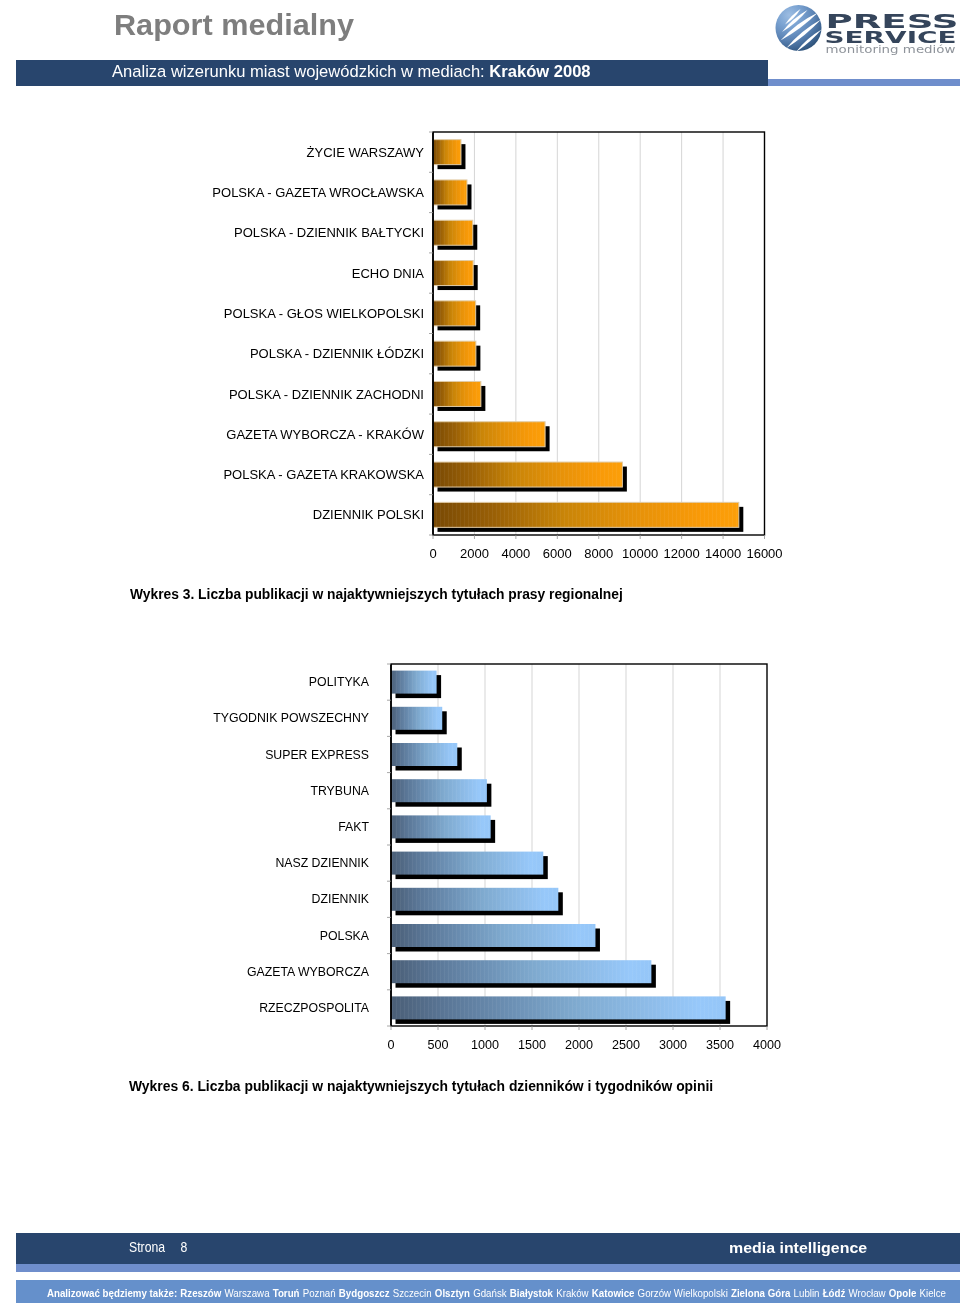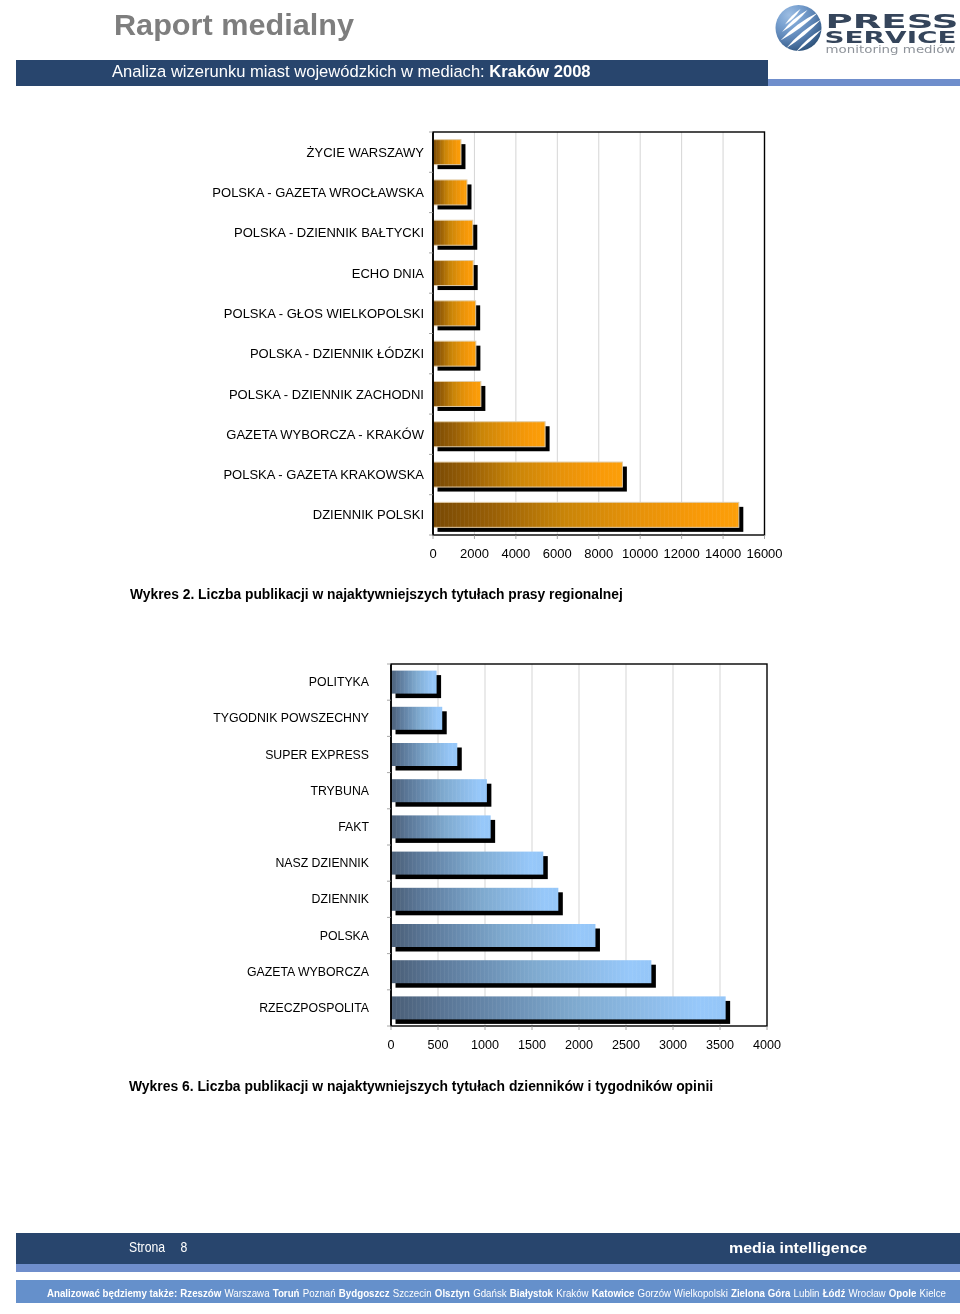--- a/index.html
+++ b/index.html
@@ -168,21 +168,21 @@
         <line x1="413" y1="252.89999999999998" x2="417" y2="252.89999999999998" stroke="#909090" stroke-width="0.8"></line>
         <line x1="413" y1="293.2" x2="417" y2="293.2" stroke="#909090" stroke-width="0.8"></line>
         <line x1="413" y1="333.5" x2="417" y2="333.5" stroke="#909090" stroke-width="0.8"></line>
         <line x1="413" y1="373.79999999999995" x2="417" y2="373.79999999999995" stroke="#909090" stroke-width="0.8"></line>
         <line x1="413" y1="414.09999999999997" x2="417" y2="414.09999999999997" stroke="#909090" stroke-width="0.8"></line>
         <line x1="413" y1="454.4" x2="417" y2="454.4" stroke="#909090" stroke-width="0.8"></line>
         <line x1="413" y1="494.7" x2="417" y2="494.7" stroke="#909090" stroke-width="0.8"></line>
         <line x1="413" y1="535" x2="417" y2="535" stroke="#909090" stroke-width="0.8"></line>
       </svg>
     </div>
-  <div class="caption" id="cap1" style="left:114px;top:586px;transform:scaleX(0.987);"><span>Wykres 2. </span><span>Liczba publikacji w najaktywniejszych tytułach prasy regionalnej</span></div>
+  <div class="caption" id="cap1" style="left:114px;top:586px;transform:scaleX(0.987);"><span>Wykres 3. </span><span>Liczba publikacji w najaktywniejszych tytułach prasy regionalnej</span></div>
 
   <div class="chart" id="chart2" style="left: 0px; top: 0px;">
       <svg width="960" height="1090" viewBox="0 0 960 1090">
         <defs>
           <linearGradient id="chart2-g" x1="0%" y1="0%" x2="100%" y2="0%">
             <stop offset="0%" stop-color="#4a5e76"></stop>
             <stop offset="16%" stop-color="#5a7696"></stop>
             <stop offset="36%" stop-color="#6c90b4"></stop>
             <stop offset="55%" stop-color="#7faacf"></stop>
             <stop offset="76%" stop-color="#8dbbe7"></stop>

